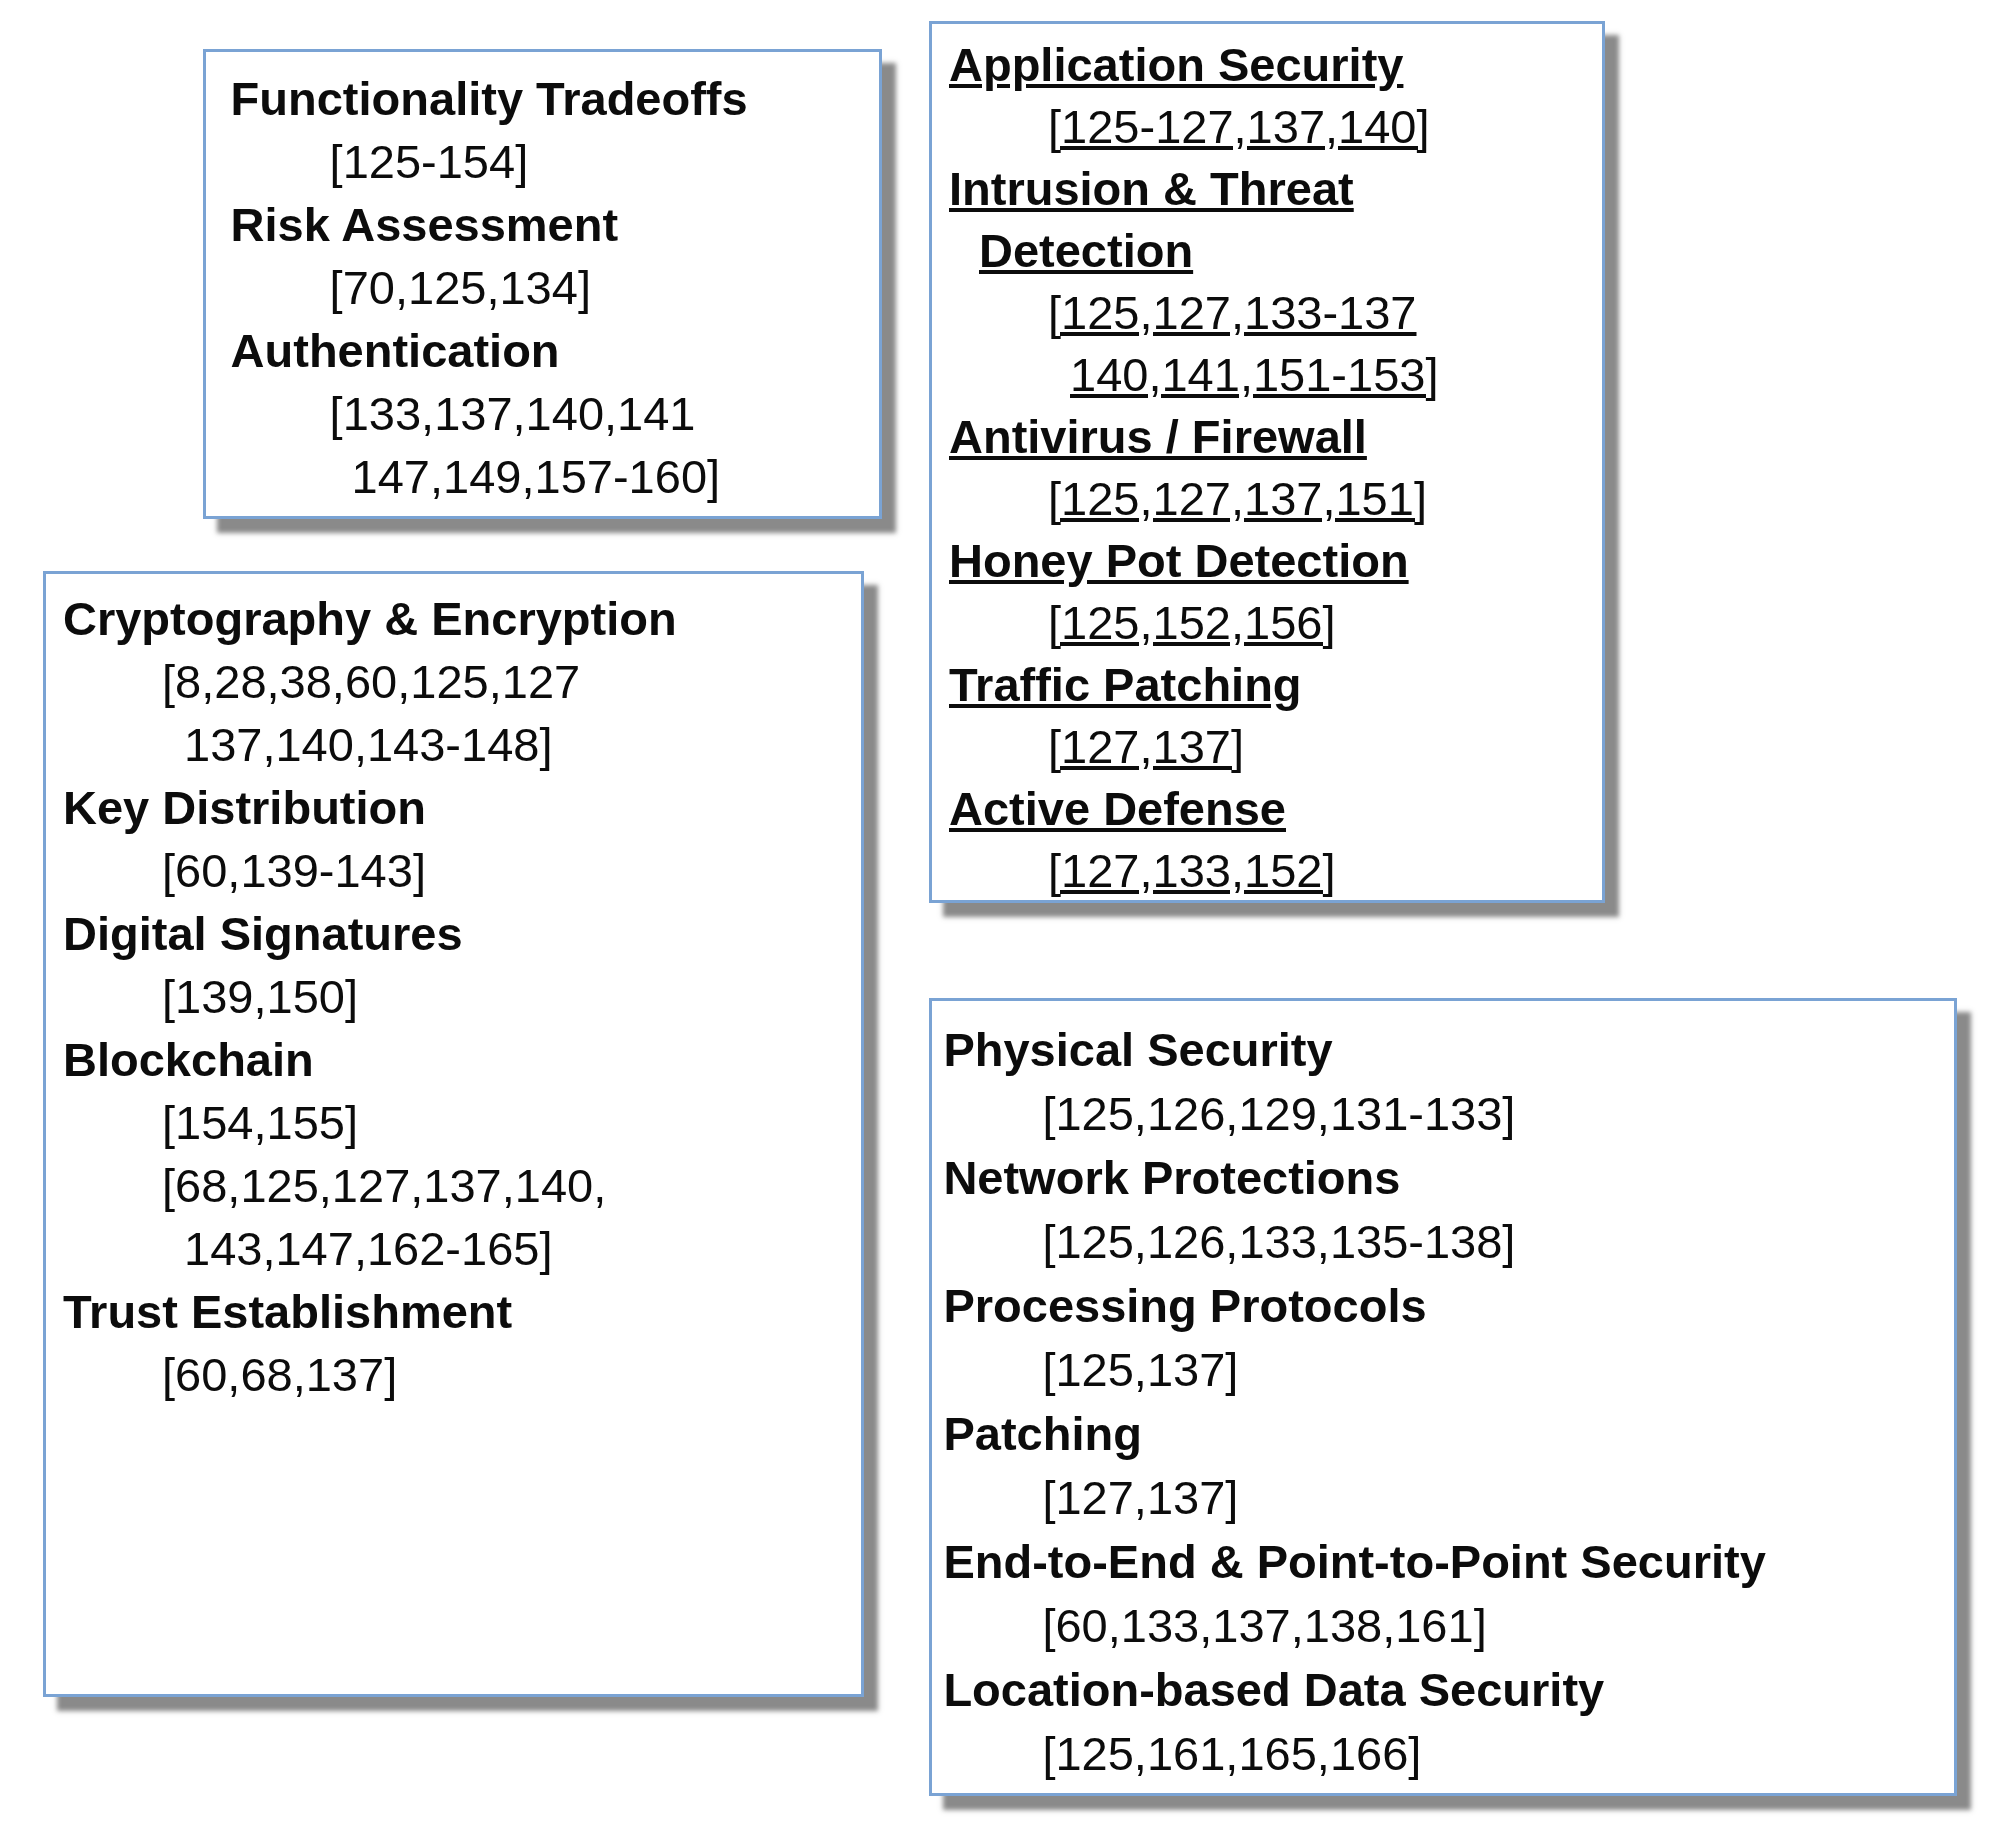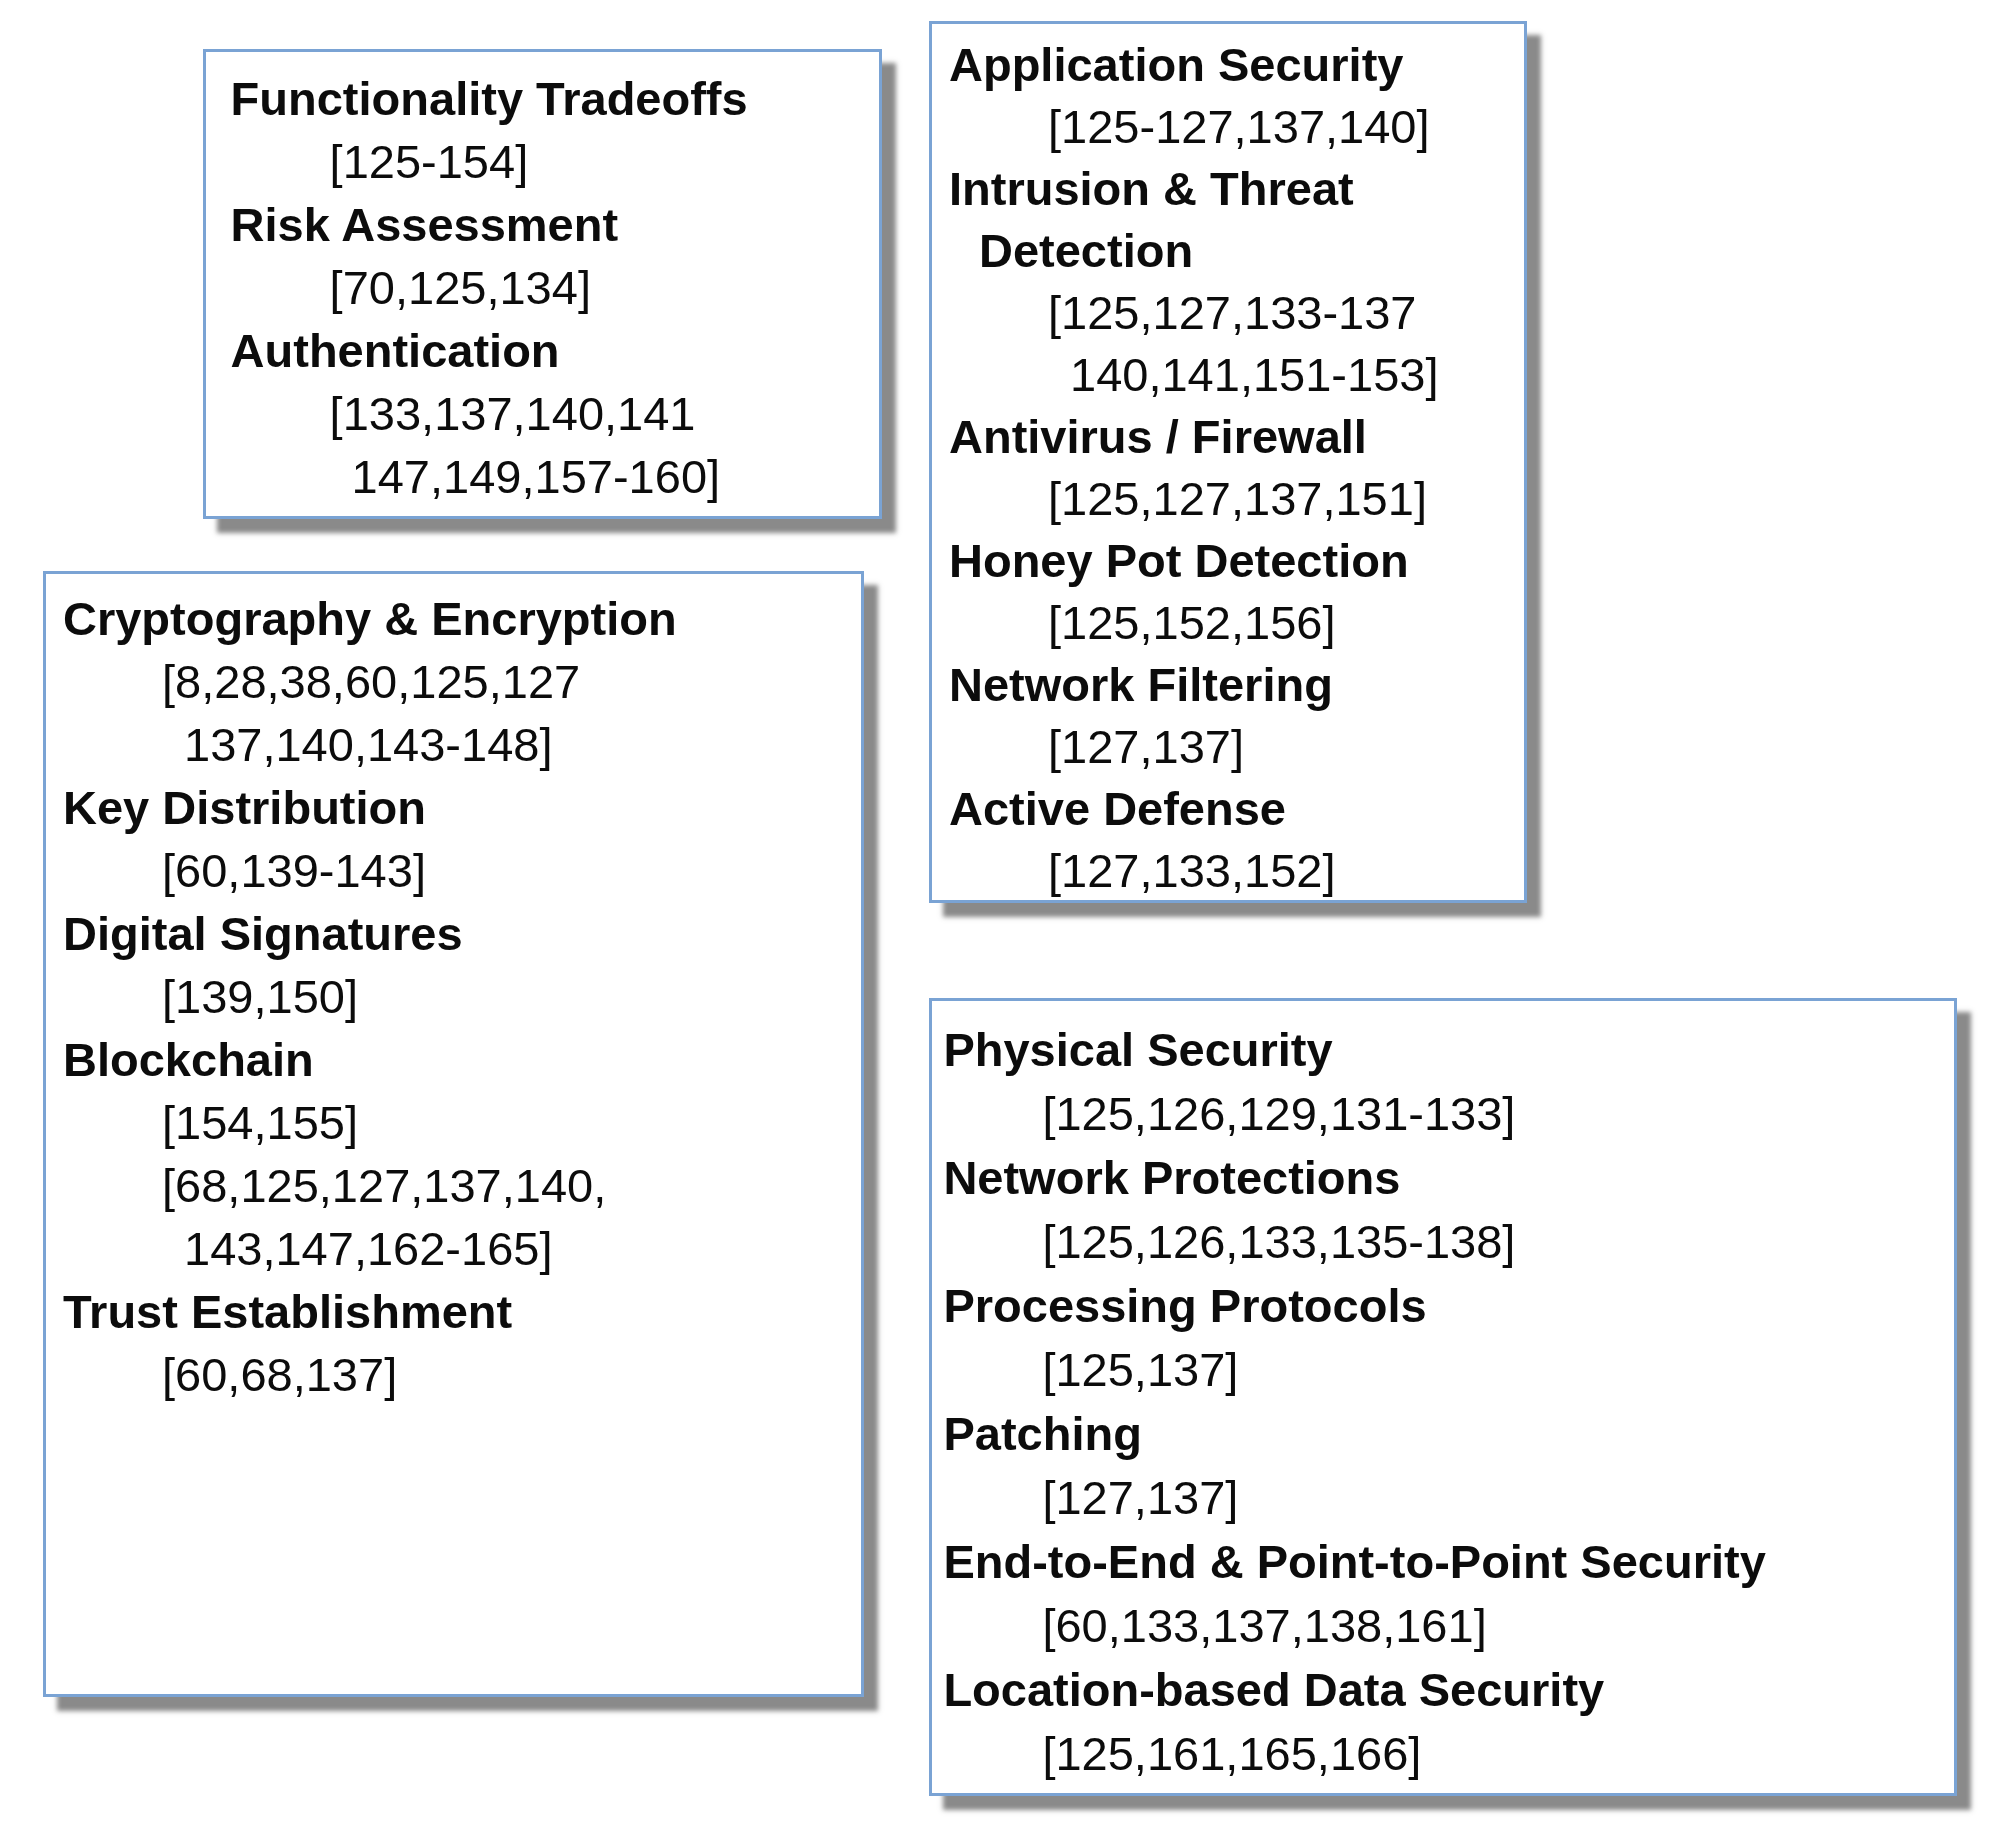--- a/index.html
+++ b/index.html
@@ -31,21 +31,21 @@
     font-size: 47px;
   }
   .node .title   { font-weight: 700; }
   .node .wrap-t  { padding-left: 30px; }
   .node .cite    { font-weight: 400; padding-left: 99px; }
   .node .wrap-c  { padding-left: 121px; }
 
   
   #box-0 { left: 203px; top: 49px;   width: 679px;  height: 470px; padding: 15px 9.5px 0 24.6px; }
   #box-0 .line { line-height: 63px; }
-  #box-1 { left: 929px; top: 21px;   width: 598px;  height: 882px; padding: 9.5px 9.5px 0 17px; }
+  #box-1 { left: 929px; top: 21px;   width: 676px;  height: 882px; padding: 9.5px 9.5px 0 17px; text-decoration: underline; }
   #box-1 .line { line-height: 62px; }
   #box-2 { left: 43px;  top: 571px;  width: 821px;  height: 1126px; padding: 13.2px 9.5px 0 17px; }
   #box-2 .line { line-height: 63px; }
   #box-3 { left: 929px; top: 998px; width: 1028px; height: 798px; padding: 17px 9.5px 0 11.4px; }
   #box-3 .line { line-height: 64px; }
 </style>
 </head>
 <body>
 
 <div class="canvas">
@@ -62,21 +62,21 @@
       <div class="line title">Application Security</div>
       <div class="line cite">[125-127,137,140]</div>
       <div class="line title">Intrusion &amp; Threat</div>
       <div class="line title wrap-t">Detection</div>
       <div class="line cite">[125,127,133-137</div>
       <div class="line cite wrap-c">140,141,151-153]</div>
       <div class="line title">Antivirus / Firewall</div>
       <div class="line cite">[125,127,137,151]</div>
       <div class="line title">Honey Pot Detection</div>
       <div class="line cite">[125,152,156]</div>
-      <div class="line title">Network Filtering</div>
+      <div class="line title">Traffic Patching</div>
       <div class="line cite">[127,137]</div>
       <div class="line title">Active Defense</div>
       <div class="line cite">[127,133,152]</div>
     </div>
   <div class="node" id="box-2">
       <div class="line title">Cryptography &amp; Encryption</div>
       <div class="line cite">[8,28,38,60,125,127</div>
       <div class="line cite wrap-c">137,140,143-148]</div>
       <div class="line title">Key Distribution</div>
       <div class="line cite">[60,139-143]</div>

